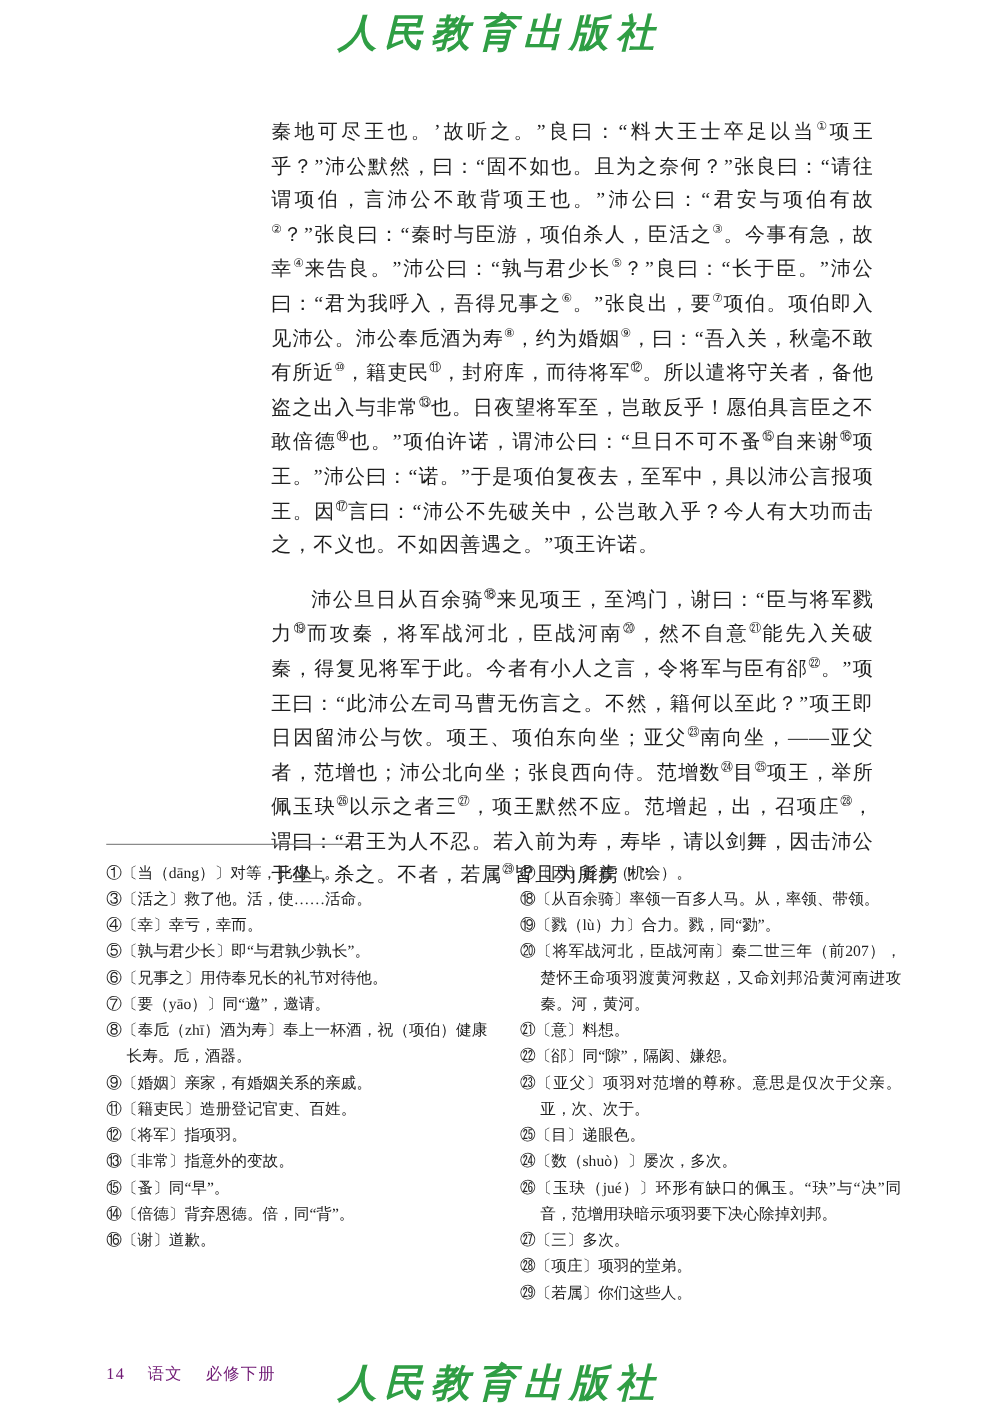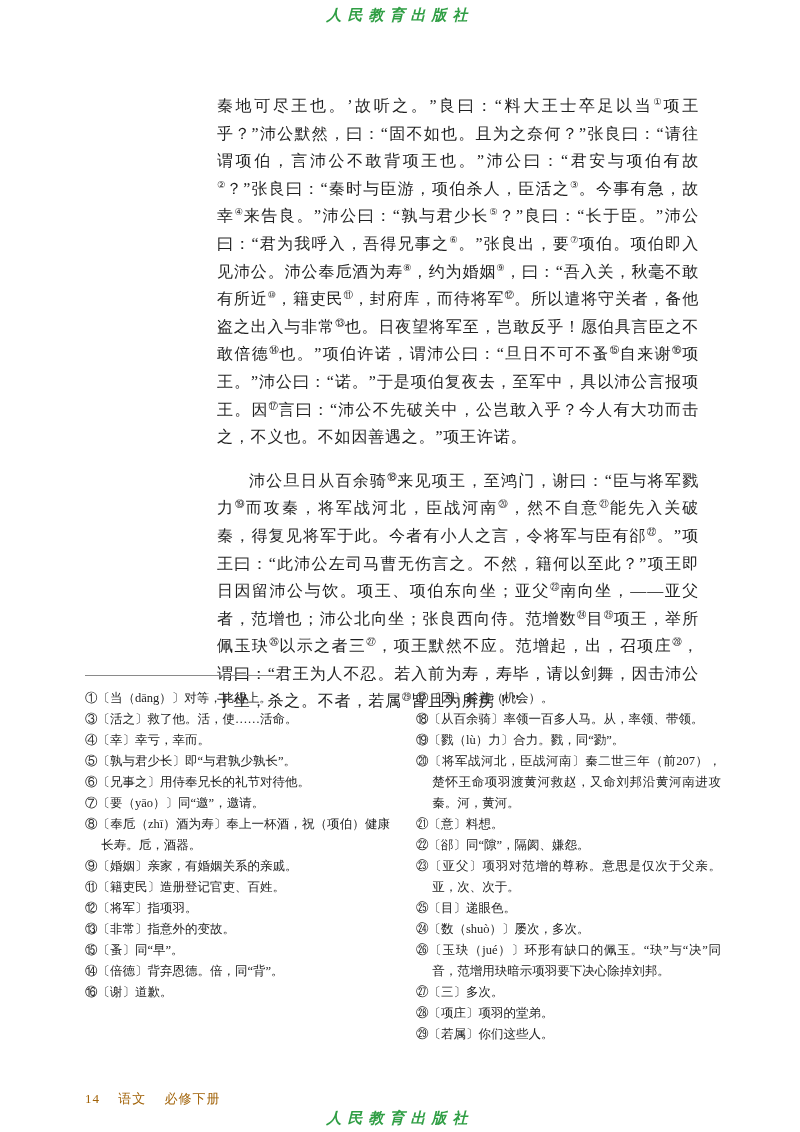--- a/index.html
+++ b/index.html
@@ -11,21 +11,21 @@
     position: relative;
     overflow: hidden;
     font-family: "Liberation Serif", "DejaVu Serif", serif;
     color: #1f1f1f;
   }
   .logo {
     position: absolute; left: 0; width: 100%;
     text-align: center;
     font-family: "DejaVu Serif", serif;
     font-style: italic; font-weight: bold;
-    font-size: 15px; letter-spacing: 6px;
+    font-size: 31px; letter-spacing: 6px;
     color: #2f9e44;
     white-space: nowrap;
   }
   .logo-top { top: 6px; }
   .logo-bottom { bottom: 4px; }
 
   .main-text {
     position: absolute;
     top: 76px; left: 201px; width: 514px;
     font-size: 16px; line-height: 27.6px;
@@ -58,21 +58,21 @@
   .fn {
     padding-left: 1.3em;
     text-indent: -1.3em;
     text-align: justify;
   }
 
   .footer {
     position: absolute;
     top: 1090px; left: 85px;
     font-size: 13px; letter-spacing: 1px;
-    color: #a16207;
+    color: #701a75;
   }
   .footer span { margin-right: 14px; }
 </style>
 </head>
 <body>
 
 <div class="page">
 
   <div class="logo logo-top" style="color: rgb(47, 158, 68);">人民教育出版社</div>
 

